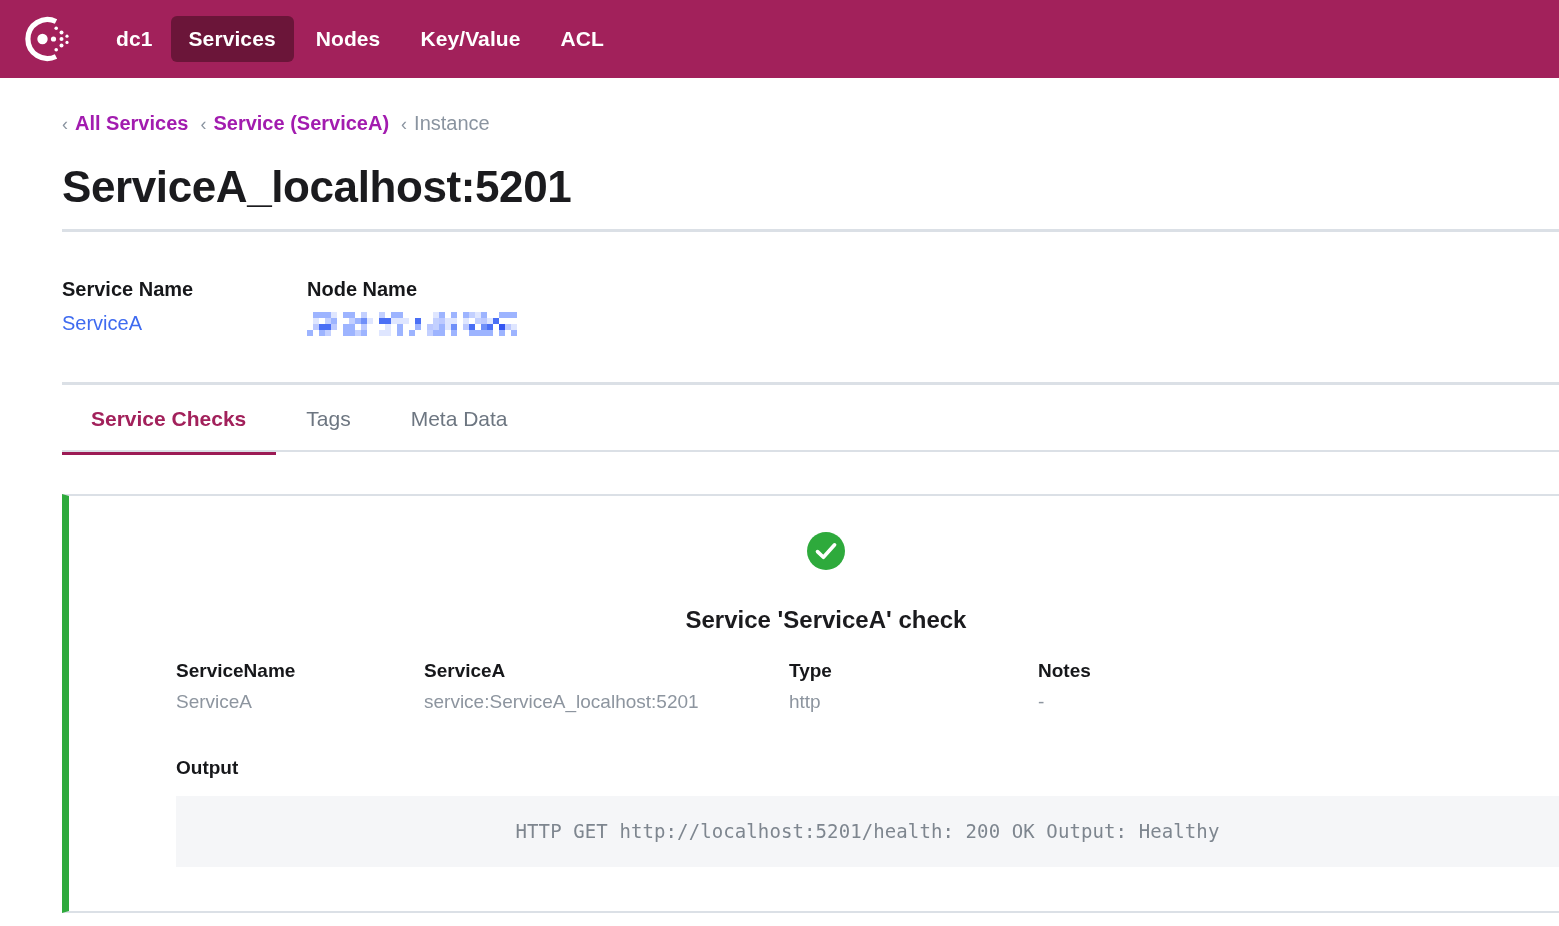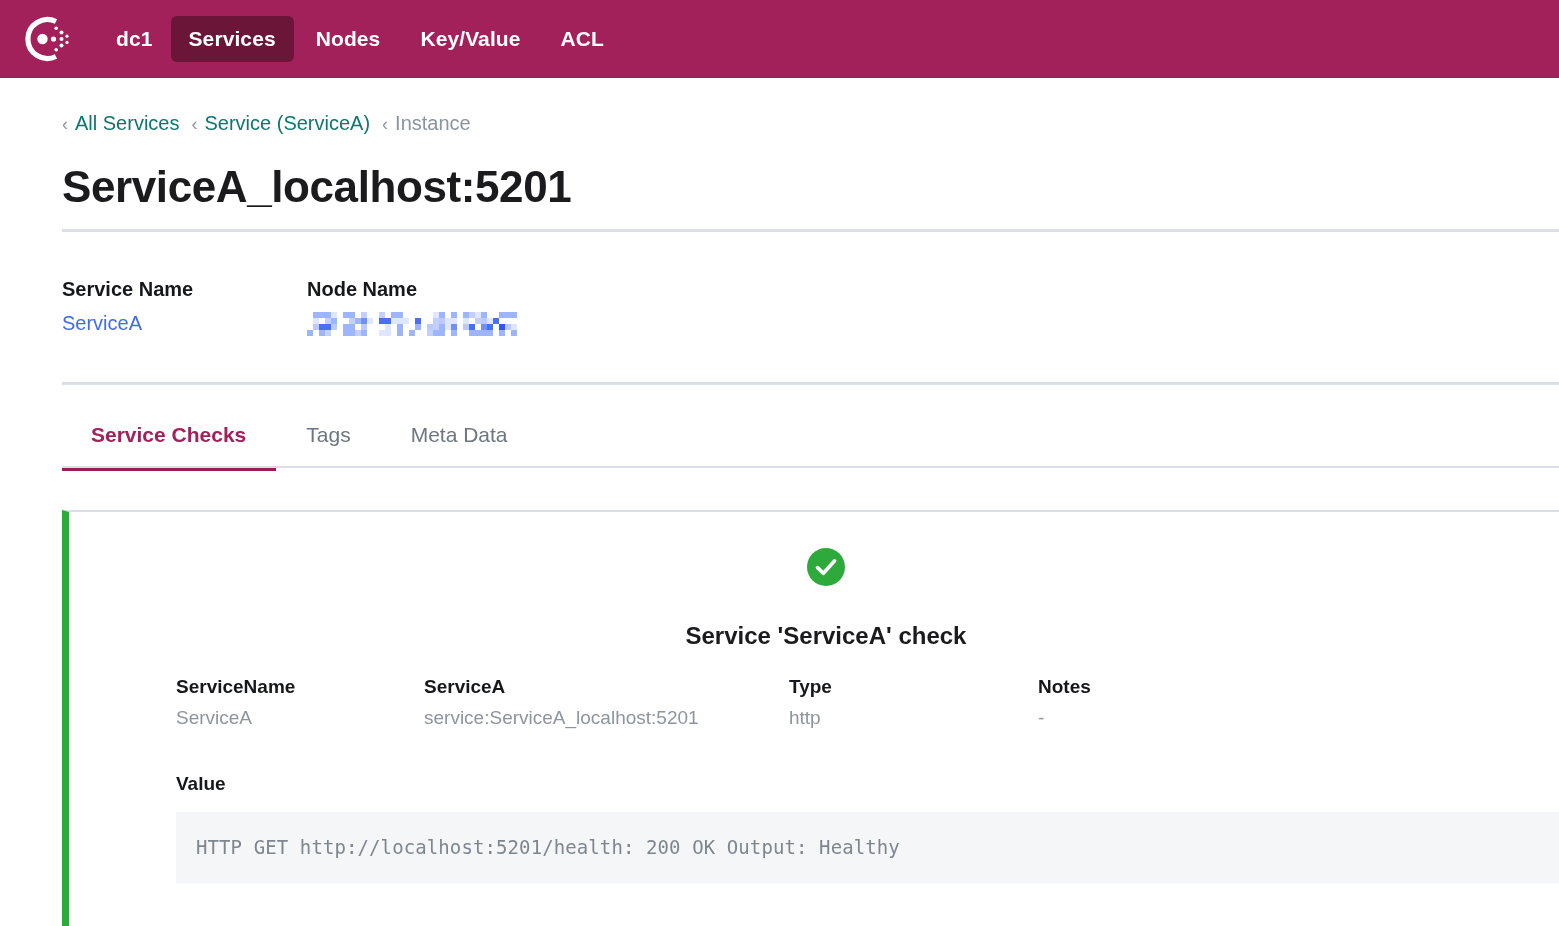--- a/index.html
+++ b/index.html
@@ -50,21 +50,21 @@
     padding-top: 34px;
     font-size: 20px;
     display: flex;
     align-items: baseline;
     gap: 0;
     white-space: nowrap;
   }
   .crumb-chev { color: #8a94a0; font-size: 18px; margin-right: 7px; }
   .crumb-chev.second { margin-left: 12px; }
   .crumb-chev.third  { margin-left: 12px; }
-  .crumb-link { color: #0f766e; font-weight: normal; cursor: pointer; }
+  .crumb-link { color: #a21caf; font-weight: bold; cursor: pointer; }
   .crumb-current { color: #8a94a0; }
 
   .page-title {
     font-size: 44px;
     font-weight: bold;
     color: #1b1b1e;
     letter-spacing: -.4px;
     margin-top: 28px;
     line-height: 1.1;
   }
@@ -110,21 +110,21 @@
     height: 3px;
     background: #dbe0e6;
     margin-top: 46px;
   }
 
   
   .tabs {
     display: flex;
     align-items: flex-end;
     gap: 0;
-    margin-top: 16px;
+    margin-top: 0;
     position: relative;
   }
   .tab {
     font-size: 21px;
     color: #6d7681;
     padding: 22px 30px 20px 30px;
     cursor: pointer;
     position: relative;
     white-space: nowrap;
   }
@@ -195,20 +195,21 @@
     font-weight: bold;
     color: #16171a;
     padding-left: 107px;
     margin-top: 44px;
   }
   .output-box {
     margin-left: 107px;
     margin-top: 17px;
     background: #f5f6f8;
     padding: 24px 20px 25px 20px;
+    text-align: center;
   }
   .output-text {
     font-family: "DejaVu Sans Mono", "Liberation Mono", monospace;
     font-size: 19px;
     color: #7e868f;
     white-space: pre;
     letter-spacing: .1px;
   }
 </style>
 </head>
@@ -411,21 +412,21 @@
         <div class="field f2">
           <div class="field-label">Type</div>
           <div class="field-value">http</div>
         </div>
         <div class="field f3">
           <div class="field-label">Notes</div>
           <div class="field-value">-</div>
         </div>
       </div>
 
-      <div class="output-label">Value</div>
+      <div class="output-label">Output</div>
       <div class="output-box">
         <div class="output-text">HTTP GET http://localhost:5201/health: 200 OK Output: Healthy</div>
       </div>
 
     </div>
   </div>
 
 </div>
 
 </body></html>

